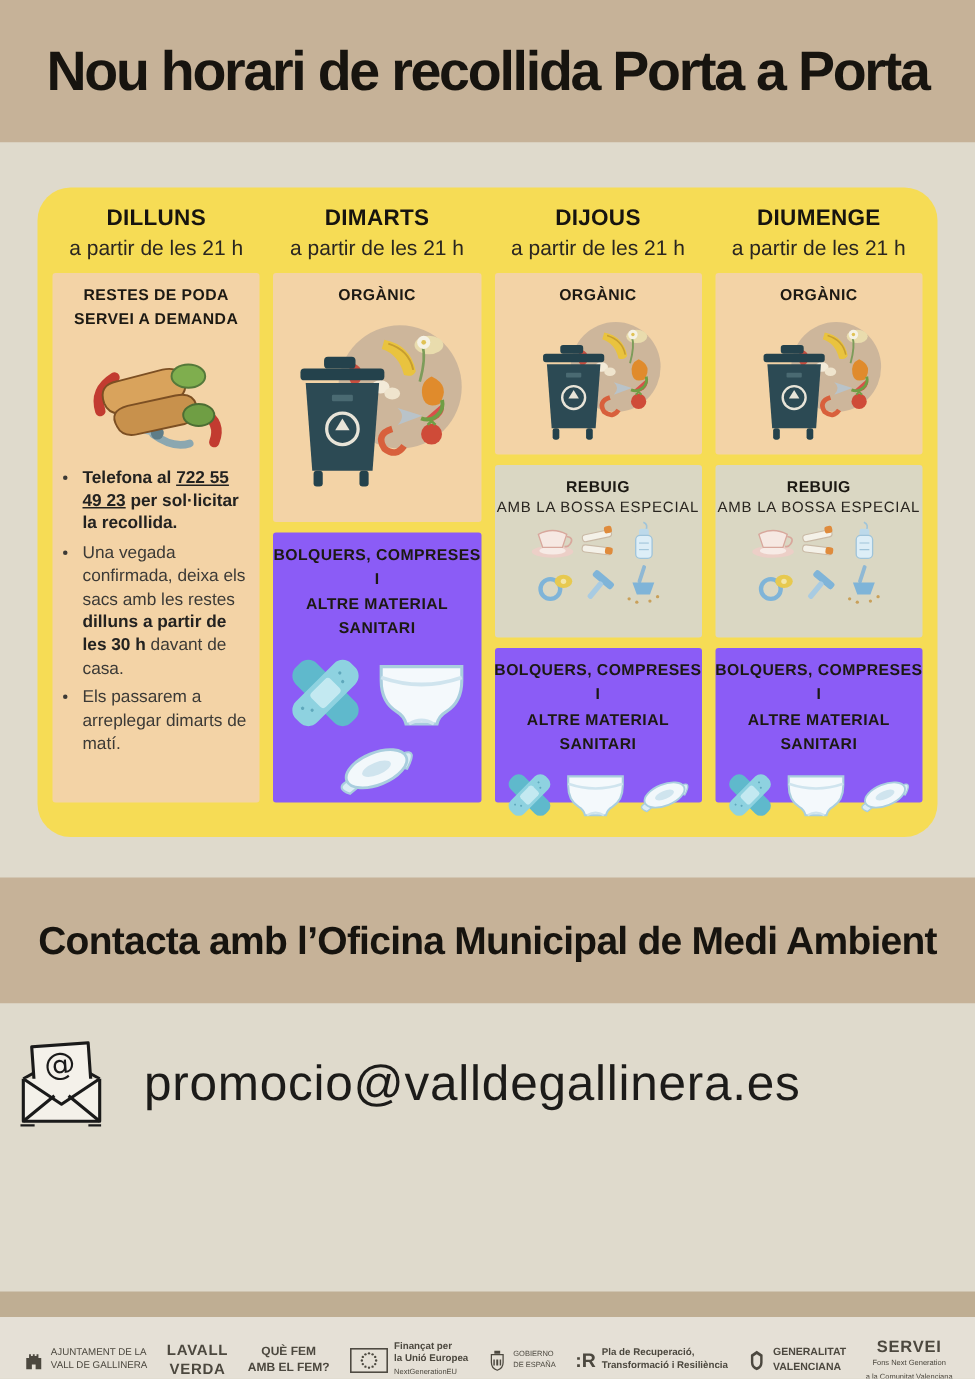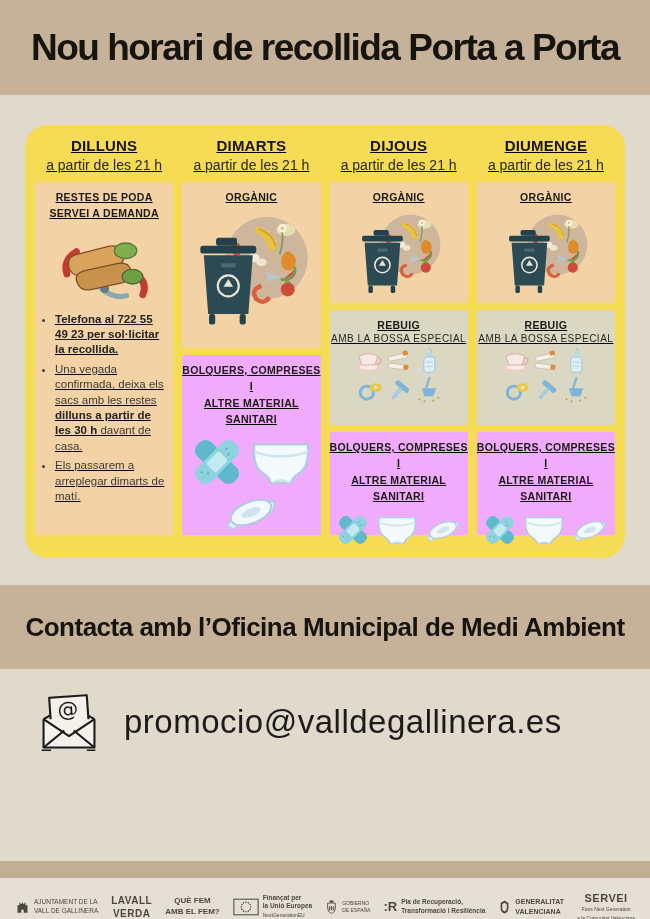--- a/index.html
+++ b/index.html
@@ -4,29 +4,29 @@
 <style>
   html,body{margin:0;padding:0;}
   body{width:650px;height:919px;font-family:"Liberation Sans",sans-serif;background:#dfdacc;overflow:hidden;}
   .band{background:#c6b298;}
   
   .top-band{height:95px;display:flex;align-items:center;justify-content:center;}
   .poster-title{font-size:37px;font-weight:800;letter-spacing:-1.5px;color:#17140f;font-stretch:condensed;}
   
   .main{height:490px;background:#dfdacc;}
   .panel{width:600px;height:433px;margin:0 auto;position:relative;top:30px;background:#f6dc55;
-         border-radius:22px;display:flex;gap:9px;padding:12px 10px 0;box-sizing:border-box;text-decoration:underline;}
+         border-radius:22px;display:flex;gap:9px;padding:12px 10px 0;box-sizing:border-box;}
   .col{flex:1;display:flex;flex-direction:column;min-width:0;}
   .day{font-weight:800;font-size:15px;text-align:center;color:#17140f;font-stretch:condensed;letter-spacing:.2px;}
   .time{font-size:14px;font-weight:400;text-align:center;color:#2a2620;margin:3px 0 9px;font-stretch:condensed;}
   .card{border-radius:2px;box-sizing:border-box;}
   .card+.card{margin-top:7px;}
   .tan{background:#f3d3a6;}
   .gray{background:#dad7c3;}
-  .orange{background:#f0abfc;}
+  .orange{background:#8b5cf6;}
   .h-full{height:353px;}
   .h-org-lg{height:166px;}
   .h-or-lg{height:180px;}
   .h-org-sm{height:121px;}
   .h-reb{height:115px;}
   .h-or-sm{height:103px;}
   .card-title{font-weight:800;font-size:10.5px;text-align:center;line-height:1.55;padding-top:7px;
               color:#1c1913;font-stretch:condensed;letter-spacing:.3px;}
   .card-sub{font-weight:400;font-size:10px;text-align:center;color:#2a2620;font-stretch:condensed;letter-spacing:.5px;}
   .art{display:block;margin:4px auto 0;}
@@ -36,21 +36,21 @@
   .poda-art{width:108px;height:82px;margin-top:2px;}
   .icon-row{display:flex;align-items:center;justify-content:center;gap:6px;margin-top:8px;}
   
   .steps{margin:6px 0 0;padding:0 8px 0 20px;font-size:11.5px;line-height:1.34;color:#3c3a36;}
   .steps li{margin-bottom:4px;}
   .step-strong{font-weight:700;color:#232220;}
   .phone-underline{font-weight:700;color:#232220;text-decoration:underline;}
   
   .contact-band{height:84px;display:flex;align-items:center;justify-content:center;}
   .contact-heading{font-size:26px;font-weight:800;letter-spacing:-.5px;color:#17140f;font-stretch:condensed;}
-  .contact-area{height:192px;background:#dfdacc;box-sizing:border-box;padding:8px 0 0 36px;}
+  .contact-area{height:192px;background:#dfdacc;box-sizing:border-box;padding:8px 0 0 8px;}
   .contact-row{display:flex;align-items:center;gap:22px;height:90px;}
   .contact-icon{width:66px;height:64px;flex:0 0 auto;}
   .contact-text{font-size:33px;font-weight:400;color:#1c1b19;letter-spacing:.5px;}
   .slash{font-weight:800;}
   
   .strip{height:17px;background:#bfae93;}
   .footer{height:57px;background:#e5e0d6;display:flex;align-items:center;justify-content:center;gap:13px;}
   .logo{display:flex;align-items:center;gap:4px;color:#4c483f;}
   .logo-text{font-size:6.5px;line-height:1.3;}
   .logo-text .big{font-size:10px;font-weight:800;letter-spacing:.5px;}

